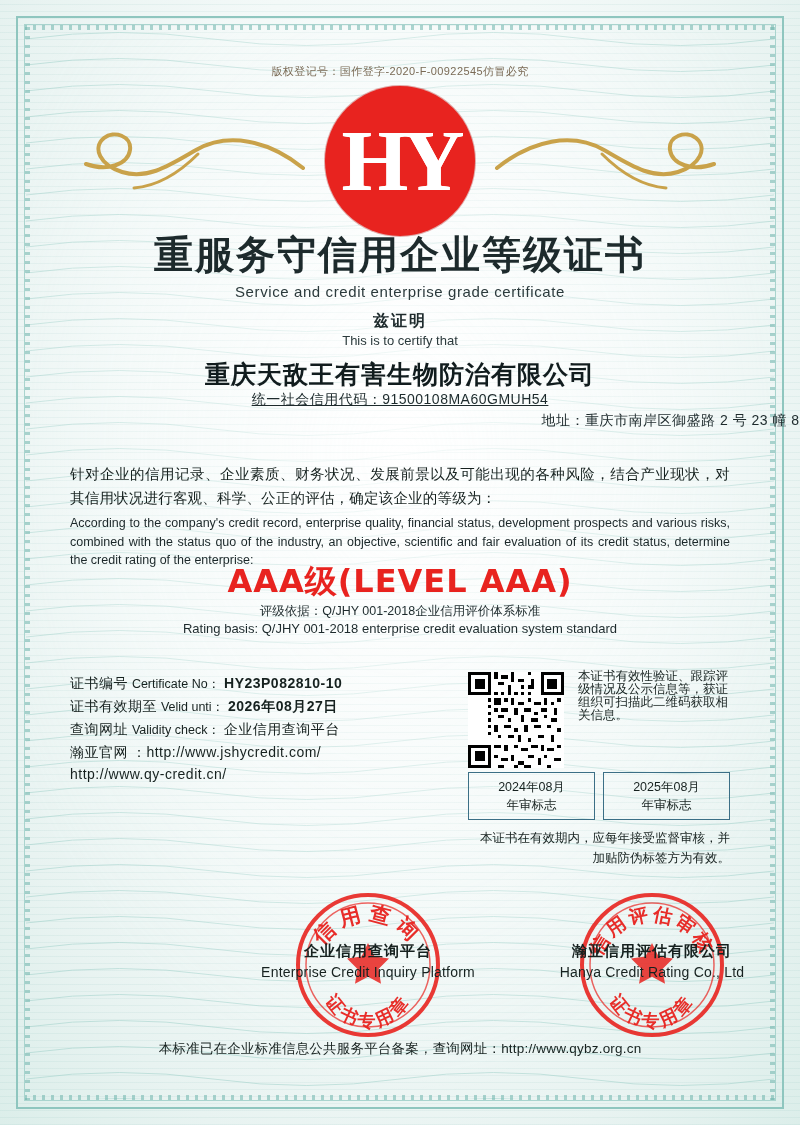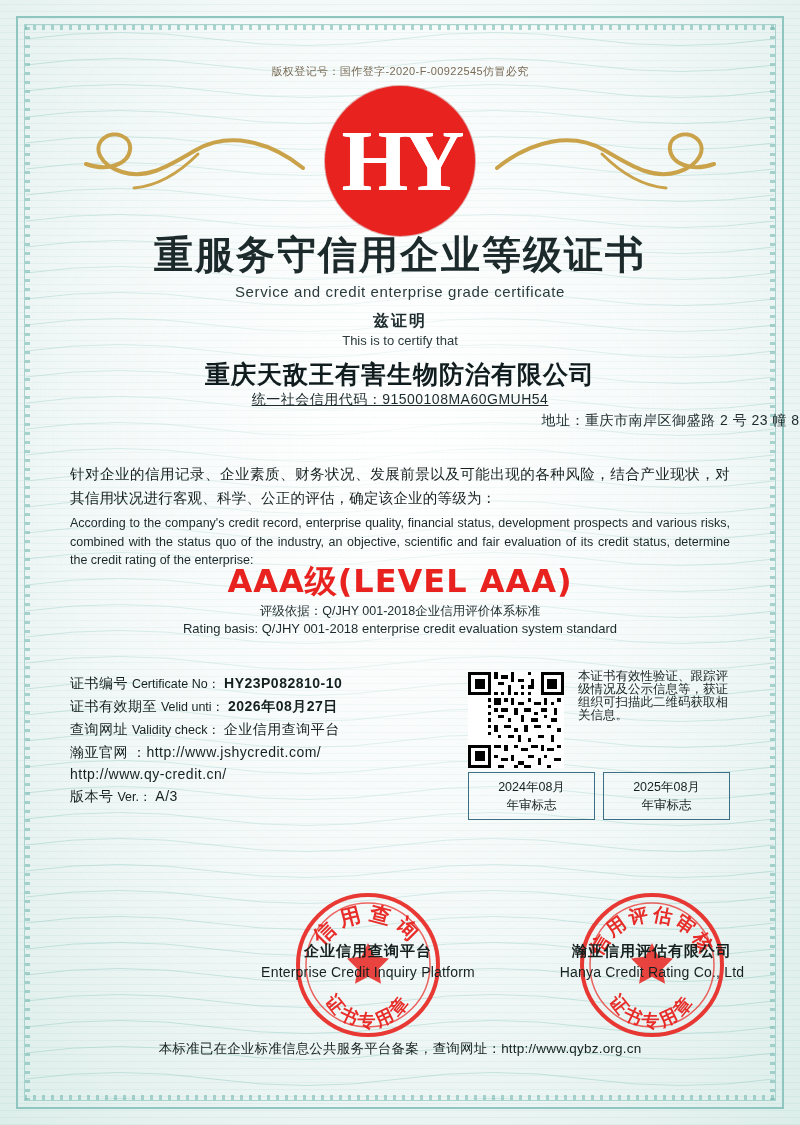--- a/index.html
+++ b/index.html
@@ -273,25 +273,20 @@
       <span class="lab-zh">查询网址</span>
       <span class="lab-en">Validity check：</span>
       <span class="val-thin">企业信用查询平台</span>
     </div>
     <div class="row">
       <span class="lab-zh">瀚亚官网</span>
       <span class="val-thin">：http://www.jshycredit.com/</span>
     </div>
     <div class="row">
       <span class="val-thin">http://www.qy-credit.cn/</span>
-    </div>
-    <div class="row">
-      <span class="lab-zh">版本号</span>
-      <span class="lab-en">Ver.：</span>
-      <span class="val-thin">A/3</span>
     </div>
   </div>
 
   <div class="qr">
     <svg viewBox="0 0 29 29" width="96" height="96" shape-rendering="crispEdges">
       <rect width="29" height="29" fill="#ffffff"></rect>
       <g fill="#000000">
 
         <rect x="0" y="0" width="7" height="1"></rect>
           <rect x="0" y="6" width="7" height="1"></rect>
@@ -401,20 +396,21 @@
     <div class="ybox">
       <span>2024年08月</span>
       <span>年审标志</span>
     </div>
     <div class="ybox">
       <span>2025年08月</span>
       <span>年审标志</span>
     </div>
   </div>
 
+  <div class="yearnote">本证书在有效期内，应每年接受监督审核，并加贴防伪标签方为有效。</div>
 
   <div class="stamp left">
     <svg viewBox="0 0 160 160" width="160" height="160">
       <defs>
         <path id="arcL" d="M 28 88 A 52 52 0 0 1 132 88"></path>
         <path id="arcLb" d="M 33 95 A 47 47 0 0 0 127 95"></path>
       </defs>
       <circle cx="80" cy="80" r="70" fill="none" stroke="#e8231f" stroke-width="4" opacity="0.9"></circle>
       <circle cx="80" cy="80" r="62" fill="none" stroke="#e8231f" stroke-width="1.5" opacity="0.7"></circle>
       <text font-family="'DejaVu Sans','Liberation Sans',sans-serif" font-size="21" font-weight="bold" fill="#e8231f" opacity="0.95" letter-spacing="6">

